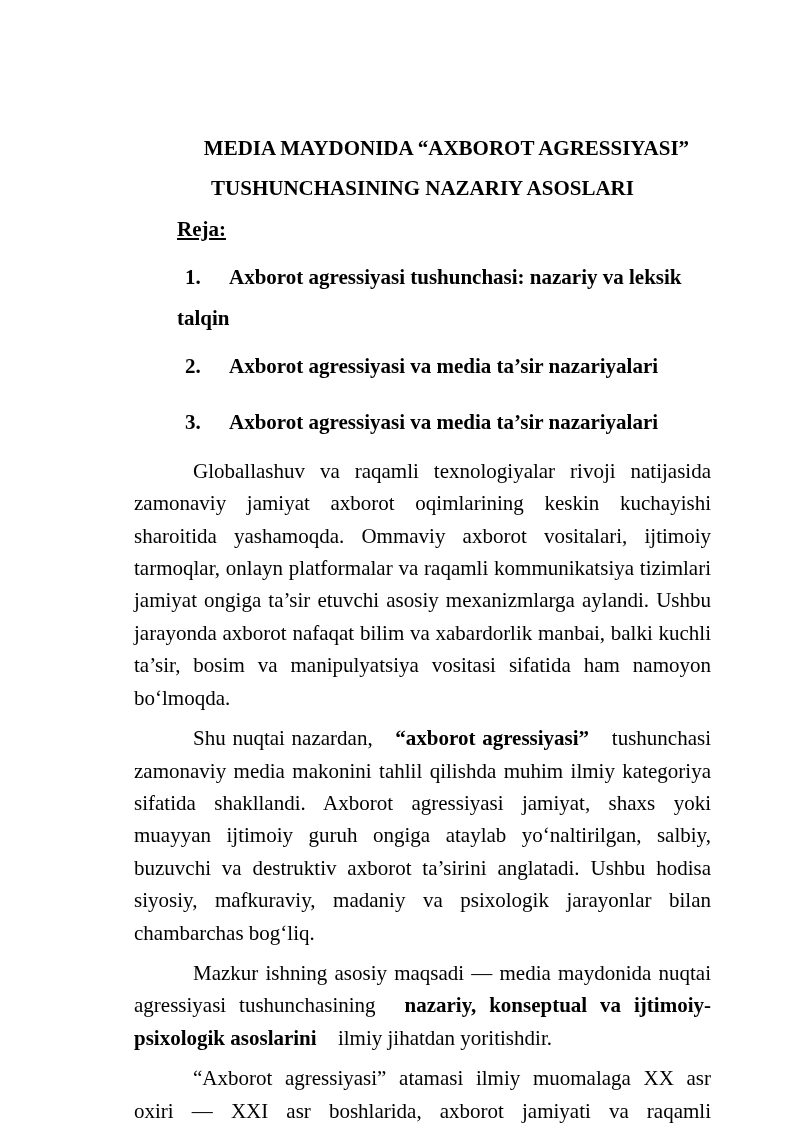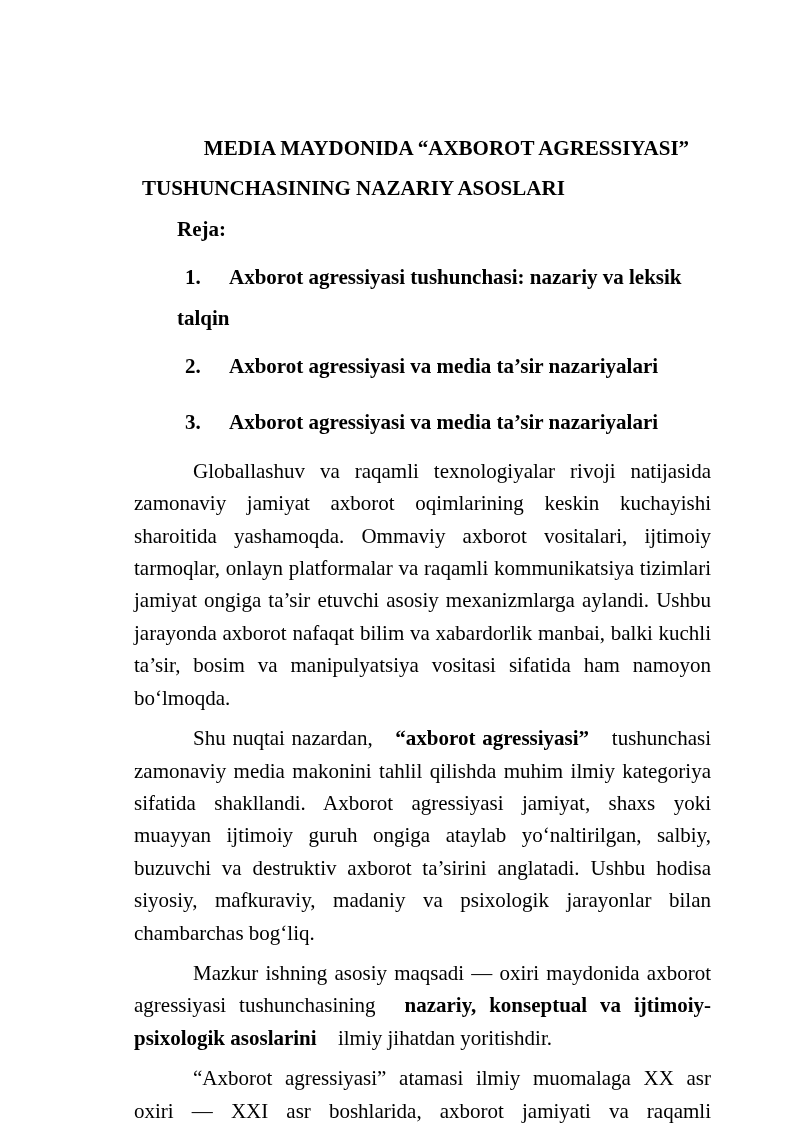--- a/index.html
+++ b/index.html
@@ -18,24 +18,26 @@
     line-height: 32.4px;
     color: #000000;
   }
   .title-line1 {
     font-weight: bold;
     text-align: center;
     padding-left: 48px; 
   }
   .title-line2 {
     font-weight: bold;
+    text-align: center;
   }
   .plan-heading {
     font-weight: bold;
     margin-left: 51px;
+    text-decoration: underline;
   }
   .plan-item {
     font-weight: bold;
     margin-left: 51px;
     font-family: Liberation Serif, serif;
   }
   .plan-item .num {
     display: inline-block;
     width: 28px;
   }
@@ -75,21 +77,21 @@
       <span class="num">2.</span><span>Axborot agressiyasi va media ta’sir nazariyalari</span>
     </p>
     <p class="plan-item">
       <span class="num">3.</span><span>Axborot agressiyasi va media ta’sir nazariyalari</span>
     </p>
 
     <p class="para"><span>Globallashuv va raqamli texnologiyalar rivoji natijasida zamonaviy jamiyat axborot oqimlarining keskin kuchayishi sharoitida yashamoqda. Ommaviy axborot vositalari, ijtimoiy tarmoqlar, onlayn platformalar va raqamli kommunikatsiya tizimlari jamiyat ongiga ta’sir etuvchi asosiy mexanizmlarga aylandi. Ushbu jarayonda axborot nafaqat bilim va xabardorlik manbai, balki kuchli ta’sir, bosim va manipulyatsiya vositasi sifatida ham namoyon bo‘lmoqda.</span></p>
 
     <p class="para"><span>Shu nuqtai nazardan, </span><span class="bold">“axborot agressiyasi”</span><span> tushunchasi zamonaviy media makonini tahlil qilishda muhim ilmiy kategoriya sifatida shakllandi. Axborot agressiyasi jamiyat, shaxs yoki muayyan ijtimoiy guruh ongiga ataylab yo‘naltirilgan, salbiy, buzuvchi va destruktiv axborot ta’sirini anglatadi. Ushbu hodisa siyosiy, mafkuraviy, madaniy va psixologik jarayonlar bilan chambarchas bog‘liq.</span></p>
 
-    <p class="para"><span>Mazkur ishning asosiy maqsadi — oxiri maydonida axborot agressiyasi tushunchasining </span><span class="bold">nazariy, konseptual va ijtimoiy-psixologik asoslarini</span><span> ilmiy jihatdan yoritishdir.</span></p>
+    <p class="para"><span>Mazkur ishning asosiy maqsadi — media maydonida nuqtai agressiyasi tushunchasining </span><span class="bold">nazariy, konseptual va ijtimoiy-psixologik asoslarini</span><span> ilmiy jihatdan yoritishdir.</span></p>
 
     <p class="para"><span>“Axborot agressiyasi” atamasi ilmiy muomalaga XX asr oxiri — XXI asr boshlarida, axborot jamiyati va raqamli kommunikatsiya nazariyalari rivoji bilan kirib keldi. U dastlab “axborot urushi”, “xabardorlik urush”, “media manipulyatsiya” tushunchalari bilan bog‘liq holda qo‘llanilgan.</span></p>
 
 
     <p class="bullet-item">
       <span class="bullet">•</span><span>tajovuz,</span>
     </p>
     <p class="bullet-item">
       <span class="bullet">•</span><span>tahlil,</span>
     </p>

